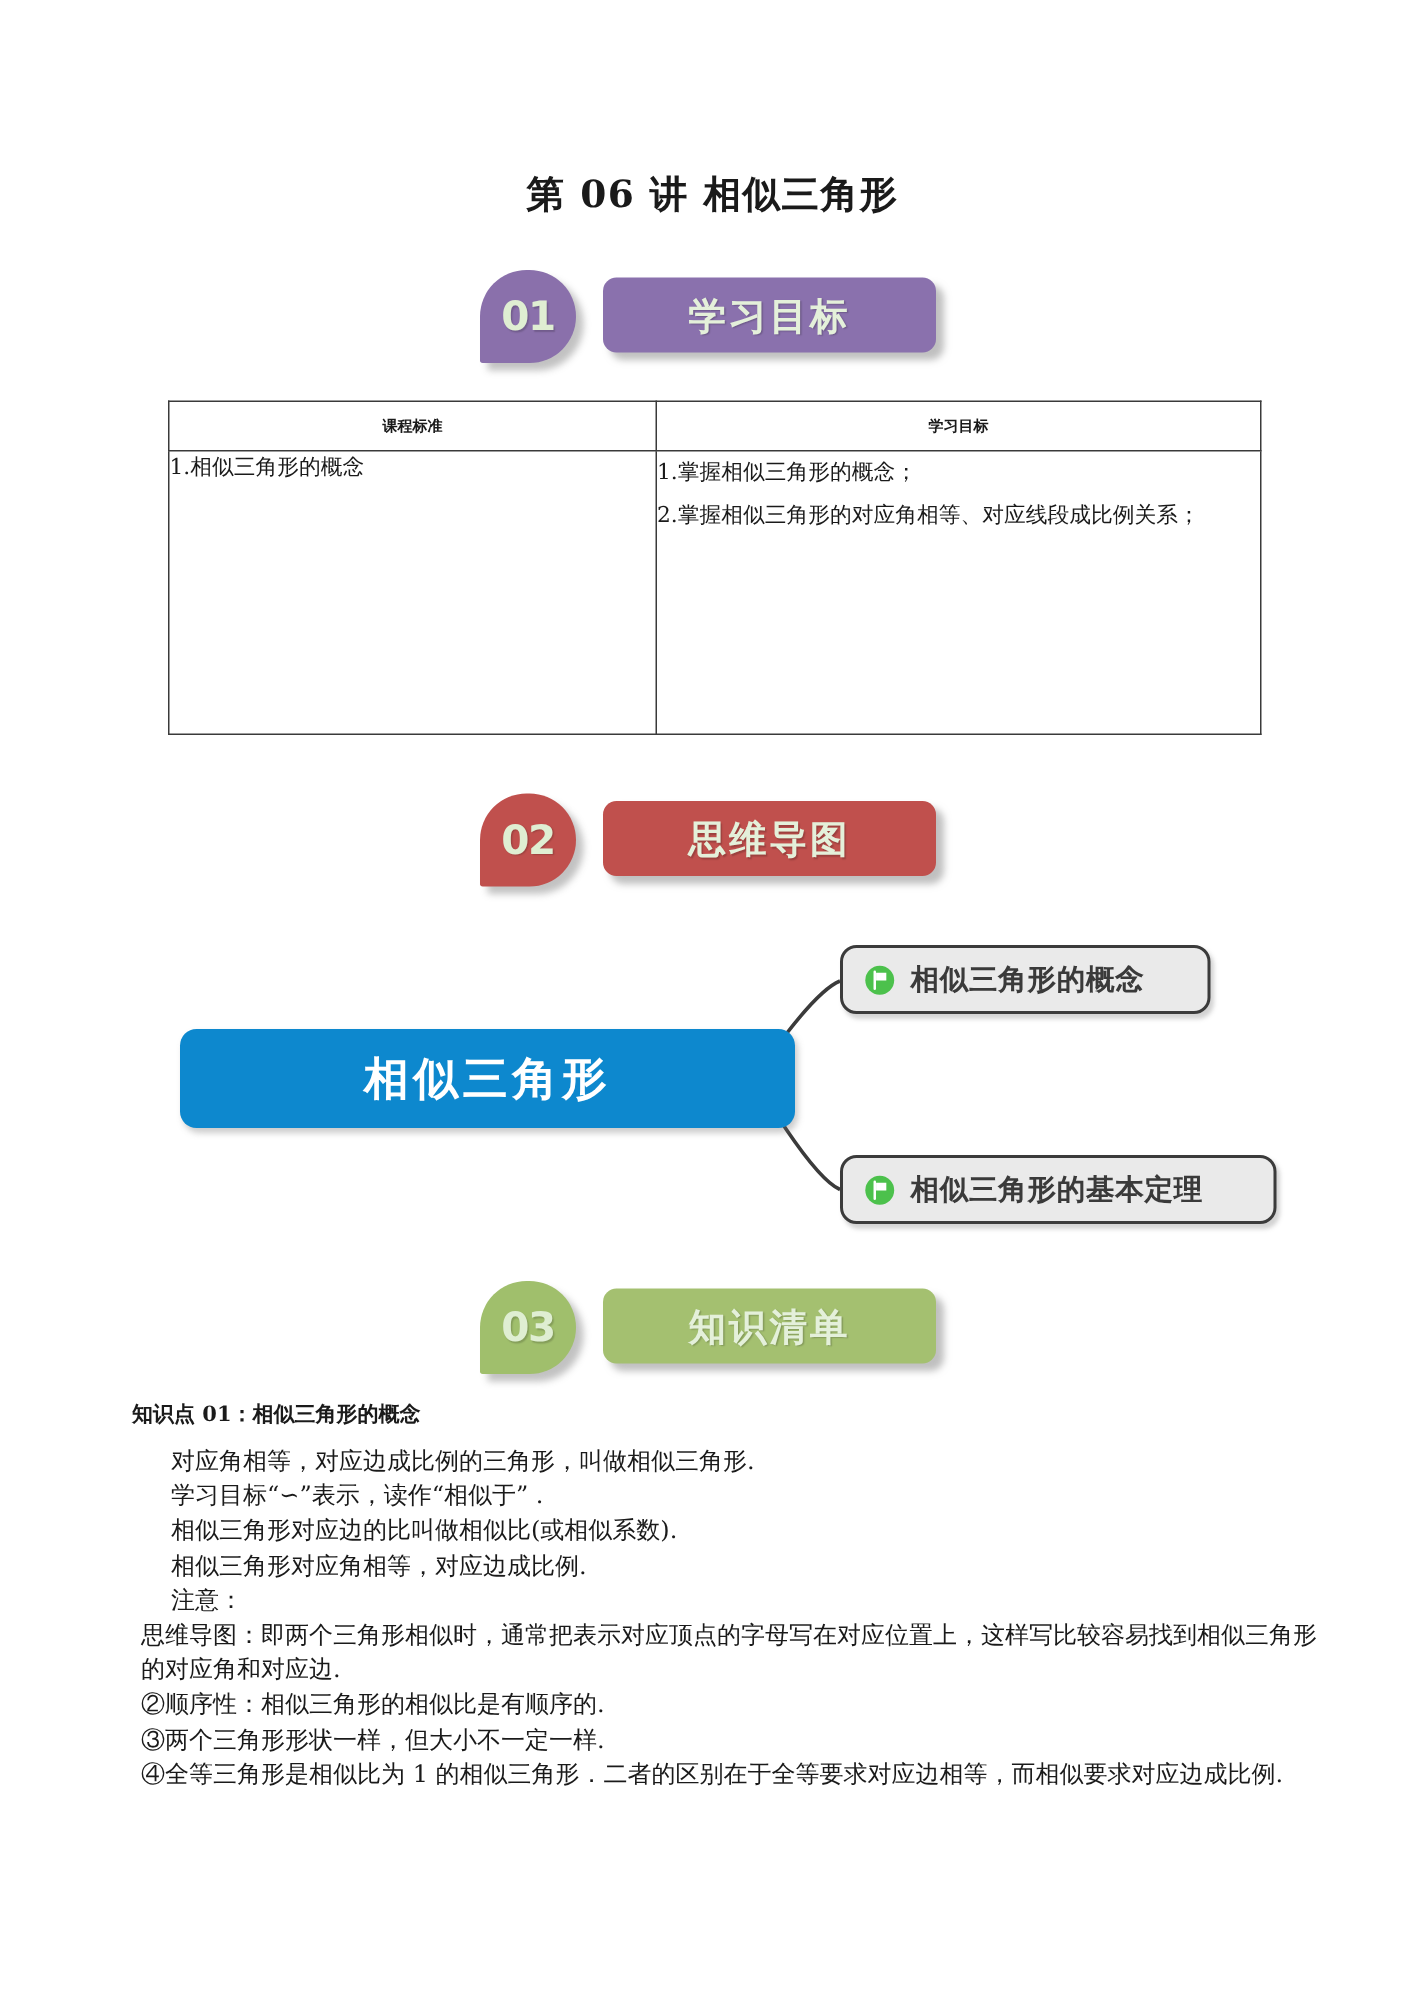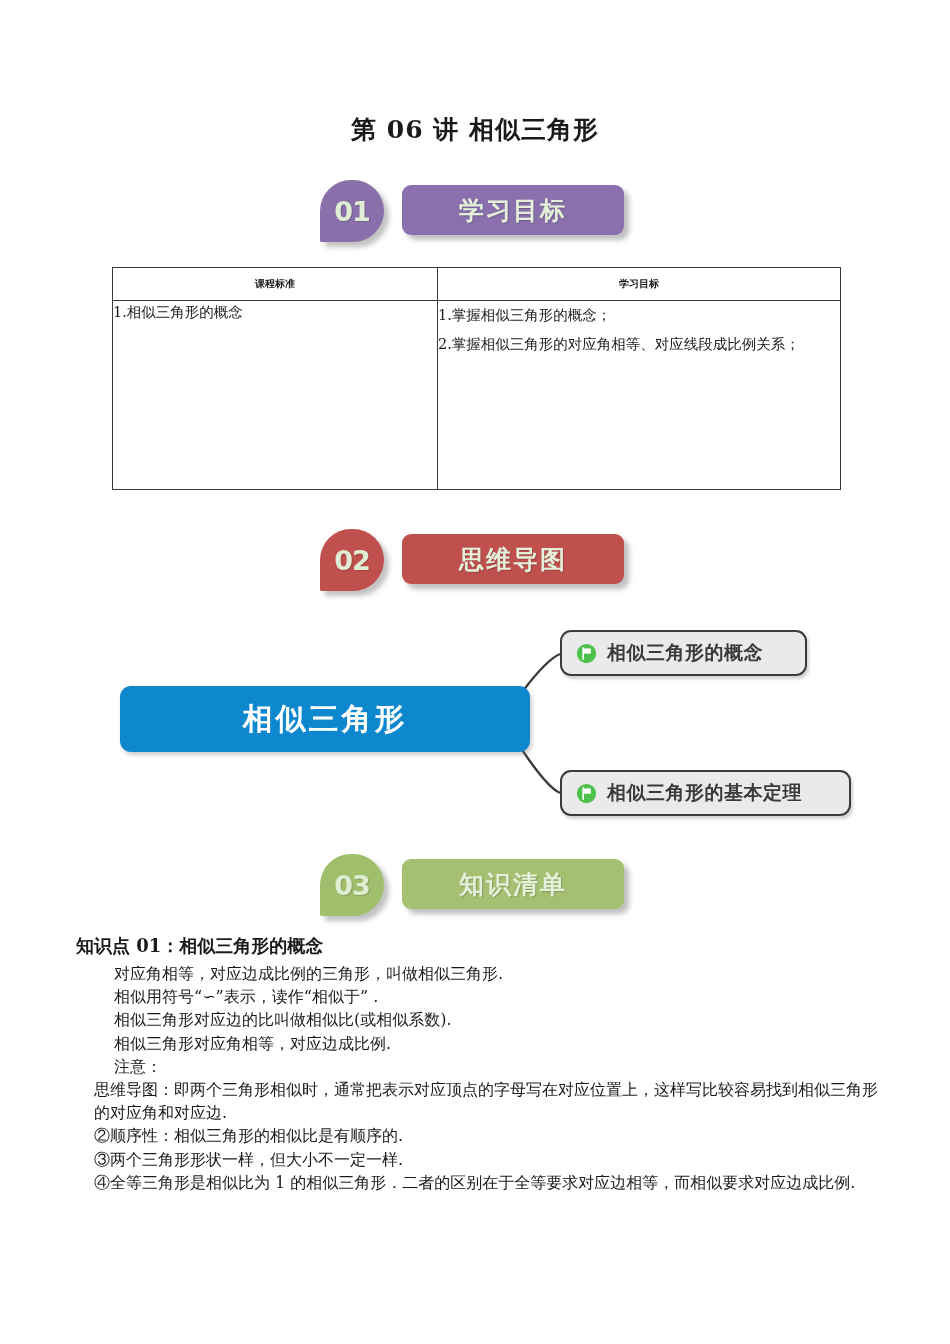--- a/index.html
+++ b/index.html
@@ -182,23 +182,23 @@
     font-family: Liberation Serif, serif;
     font-size: 19px;
     font-weight: bold;
     color: #3a3a3a;
     letter-spacing: 0.5px;
   }
 
   
   .kp-heading {
     position: absolute;
-    left: 76px;
+    left: 88px;
     top: 934px;
-    font-size: 18px;
+    font-size: 14px;
     font-weight: bold;
     font-family: "DejaVu Serif", "Liberation Serif", serif;
   }
   .kp-body {
     position: absolute;
     left: 88px;
     top: 962px;
     width: 800px;
     font-size: 16px;
     line-height: 1.45;
@@ -295,21 +295,21 @@
       <div class="badge-banner" style="background:#a4c070;">
         <span class="badge-banner-text">知识清单</span>
       </div>
     </div>
   </div>
 
   <div class="kp-heading">知识点 01：相似三角形的概念</div>
 
   <div class="kp-body">
     <p class="kp-line indent-1">对应角相等，对应边成比例的三角形，叫做相似三角形.</p>
-    <p class="kp-line indent-1">相似用符号“∽”表示，读作“相似于” .</p>
+    <p class="kp-line indent-1">学习目标“∽”表示，读作“相似于” .</p>
     <p class="kp-line indent-1">相似三角形对应边的比叫做相似比(或相似系数).</p>
     <p class="kp-line indent-1">相似三角形对应角相等，对应边成比例.</p>
     <p class="kp-line indent-1">注意：</p>
     <p class="kp-line indent-2">思维导图：即两个三角形相似时，通常把表示对应顶点的字母写在对应位置上，这样写比较容易找到相似三角形的对应角和对应边.</p>
     <p class="kp-line indent-2">②顺序性：相似三角形的相似比是有顺序的.</p>
     <p class="kp-line indent-2">③两个三角形形状一样，但大小不一定一样.</p>
     <p class="kp-line indent-2">④全等三角形是相似比为 1 的相似三角形．二者的区别在于全等要求对应边相等，而相似要求对应边成比例.</p>
   </div>
 
 </div>

